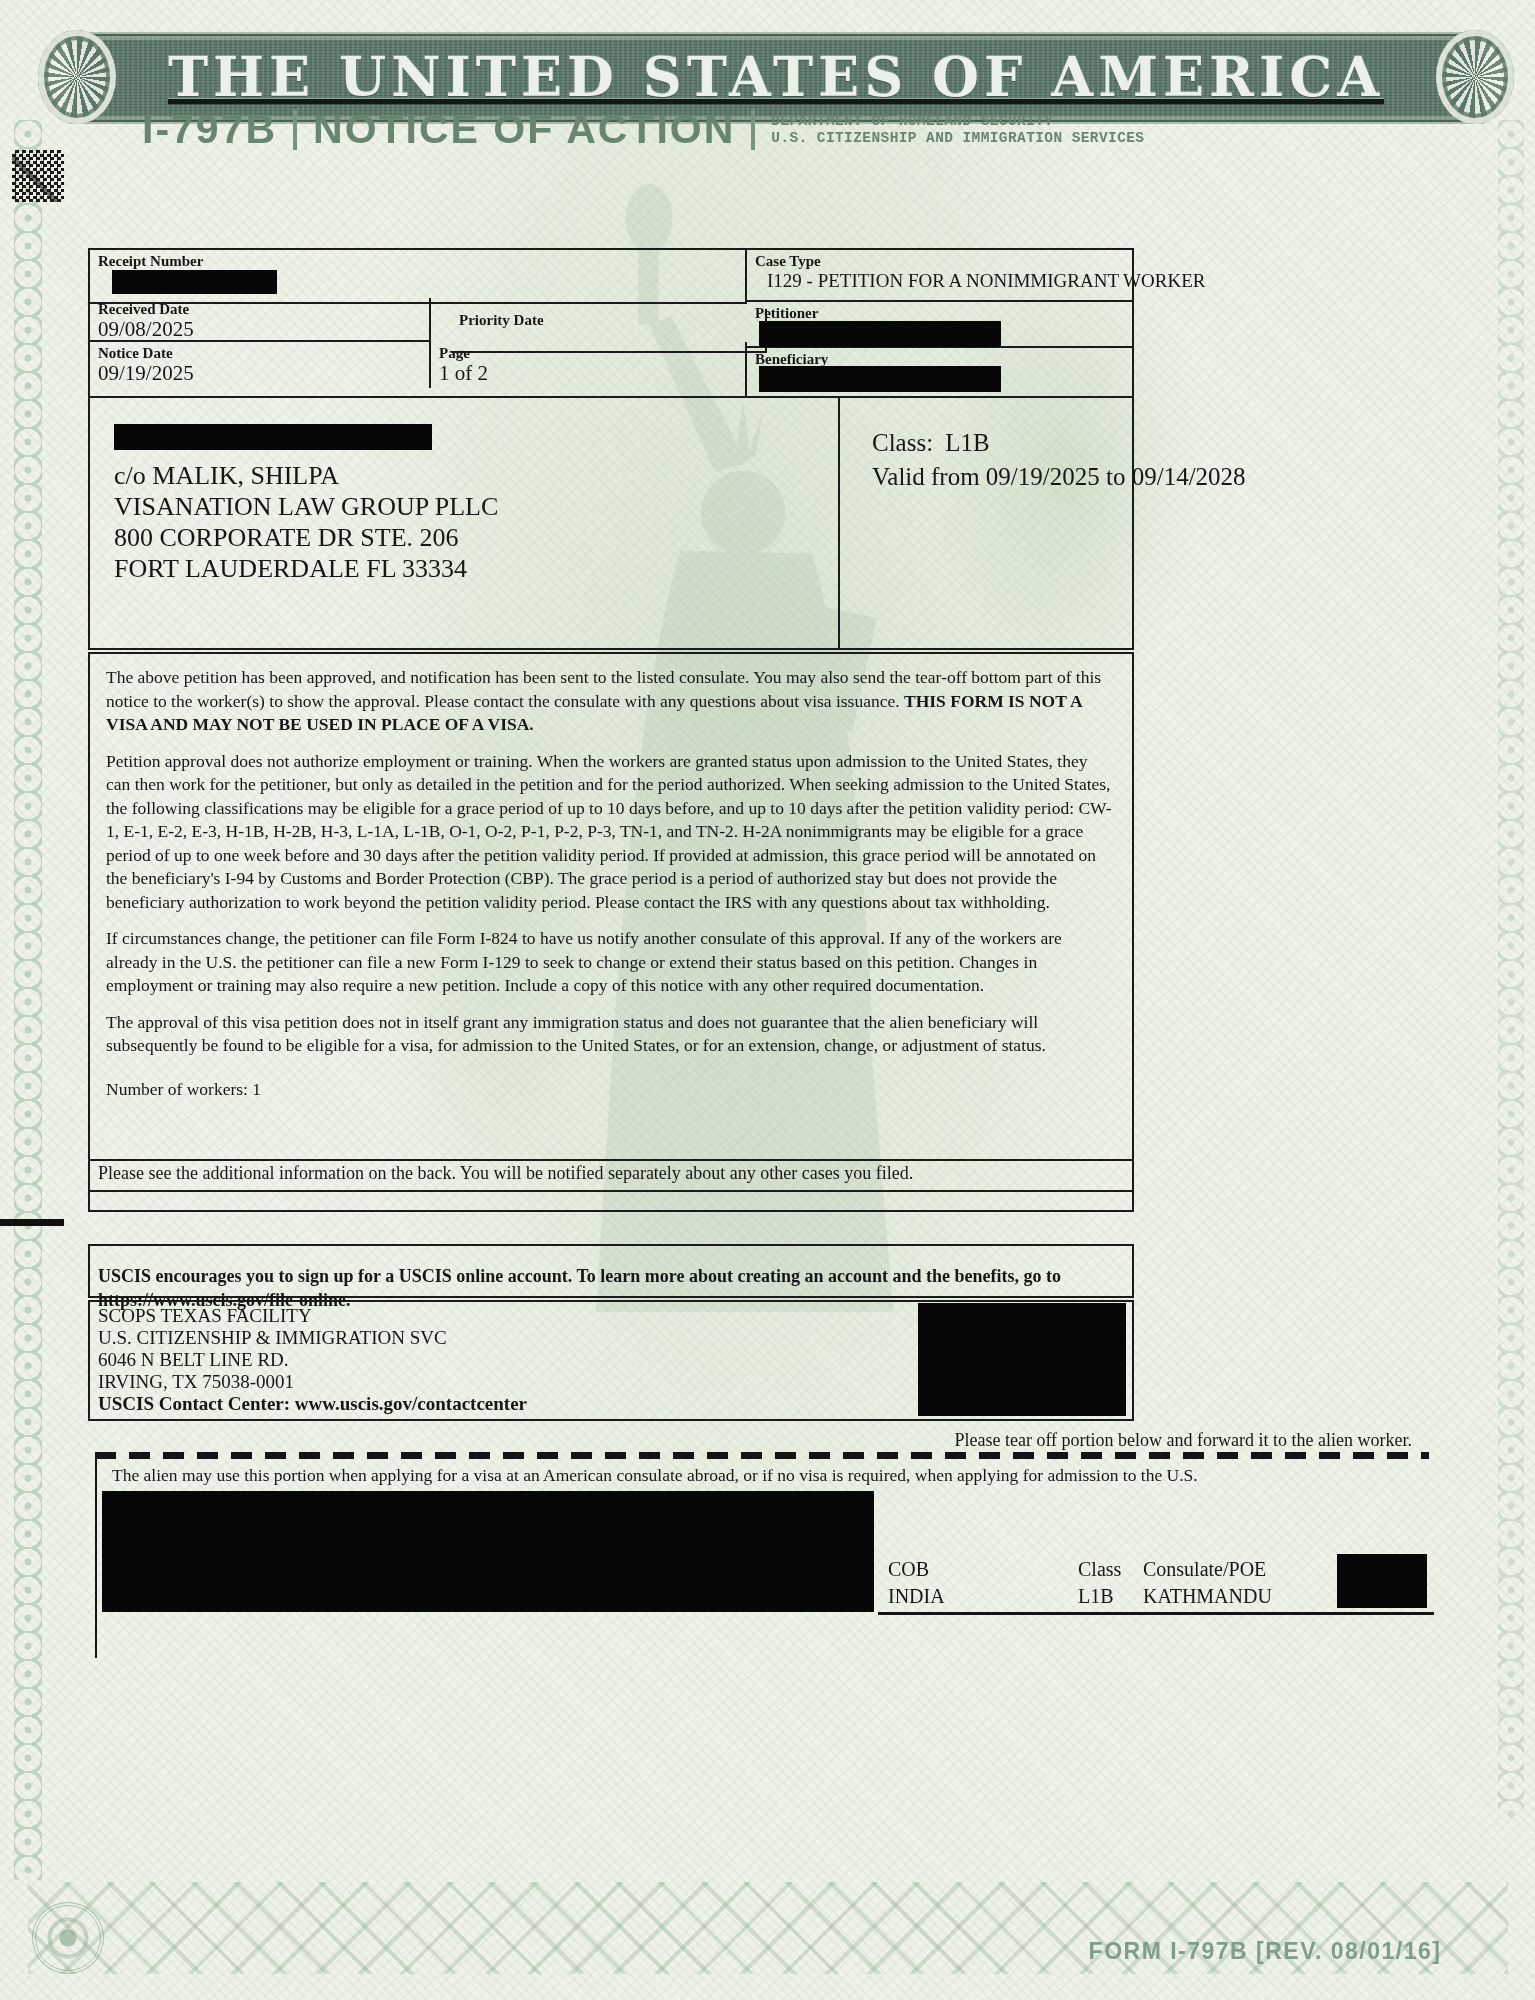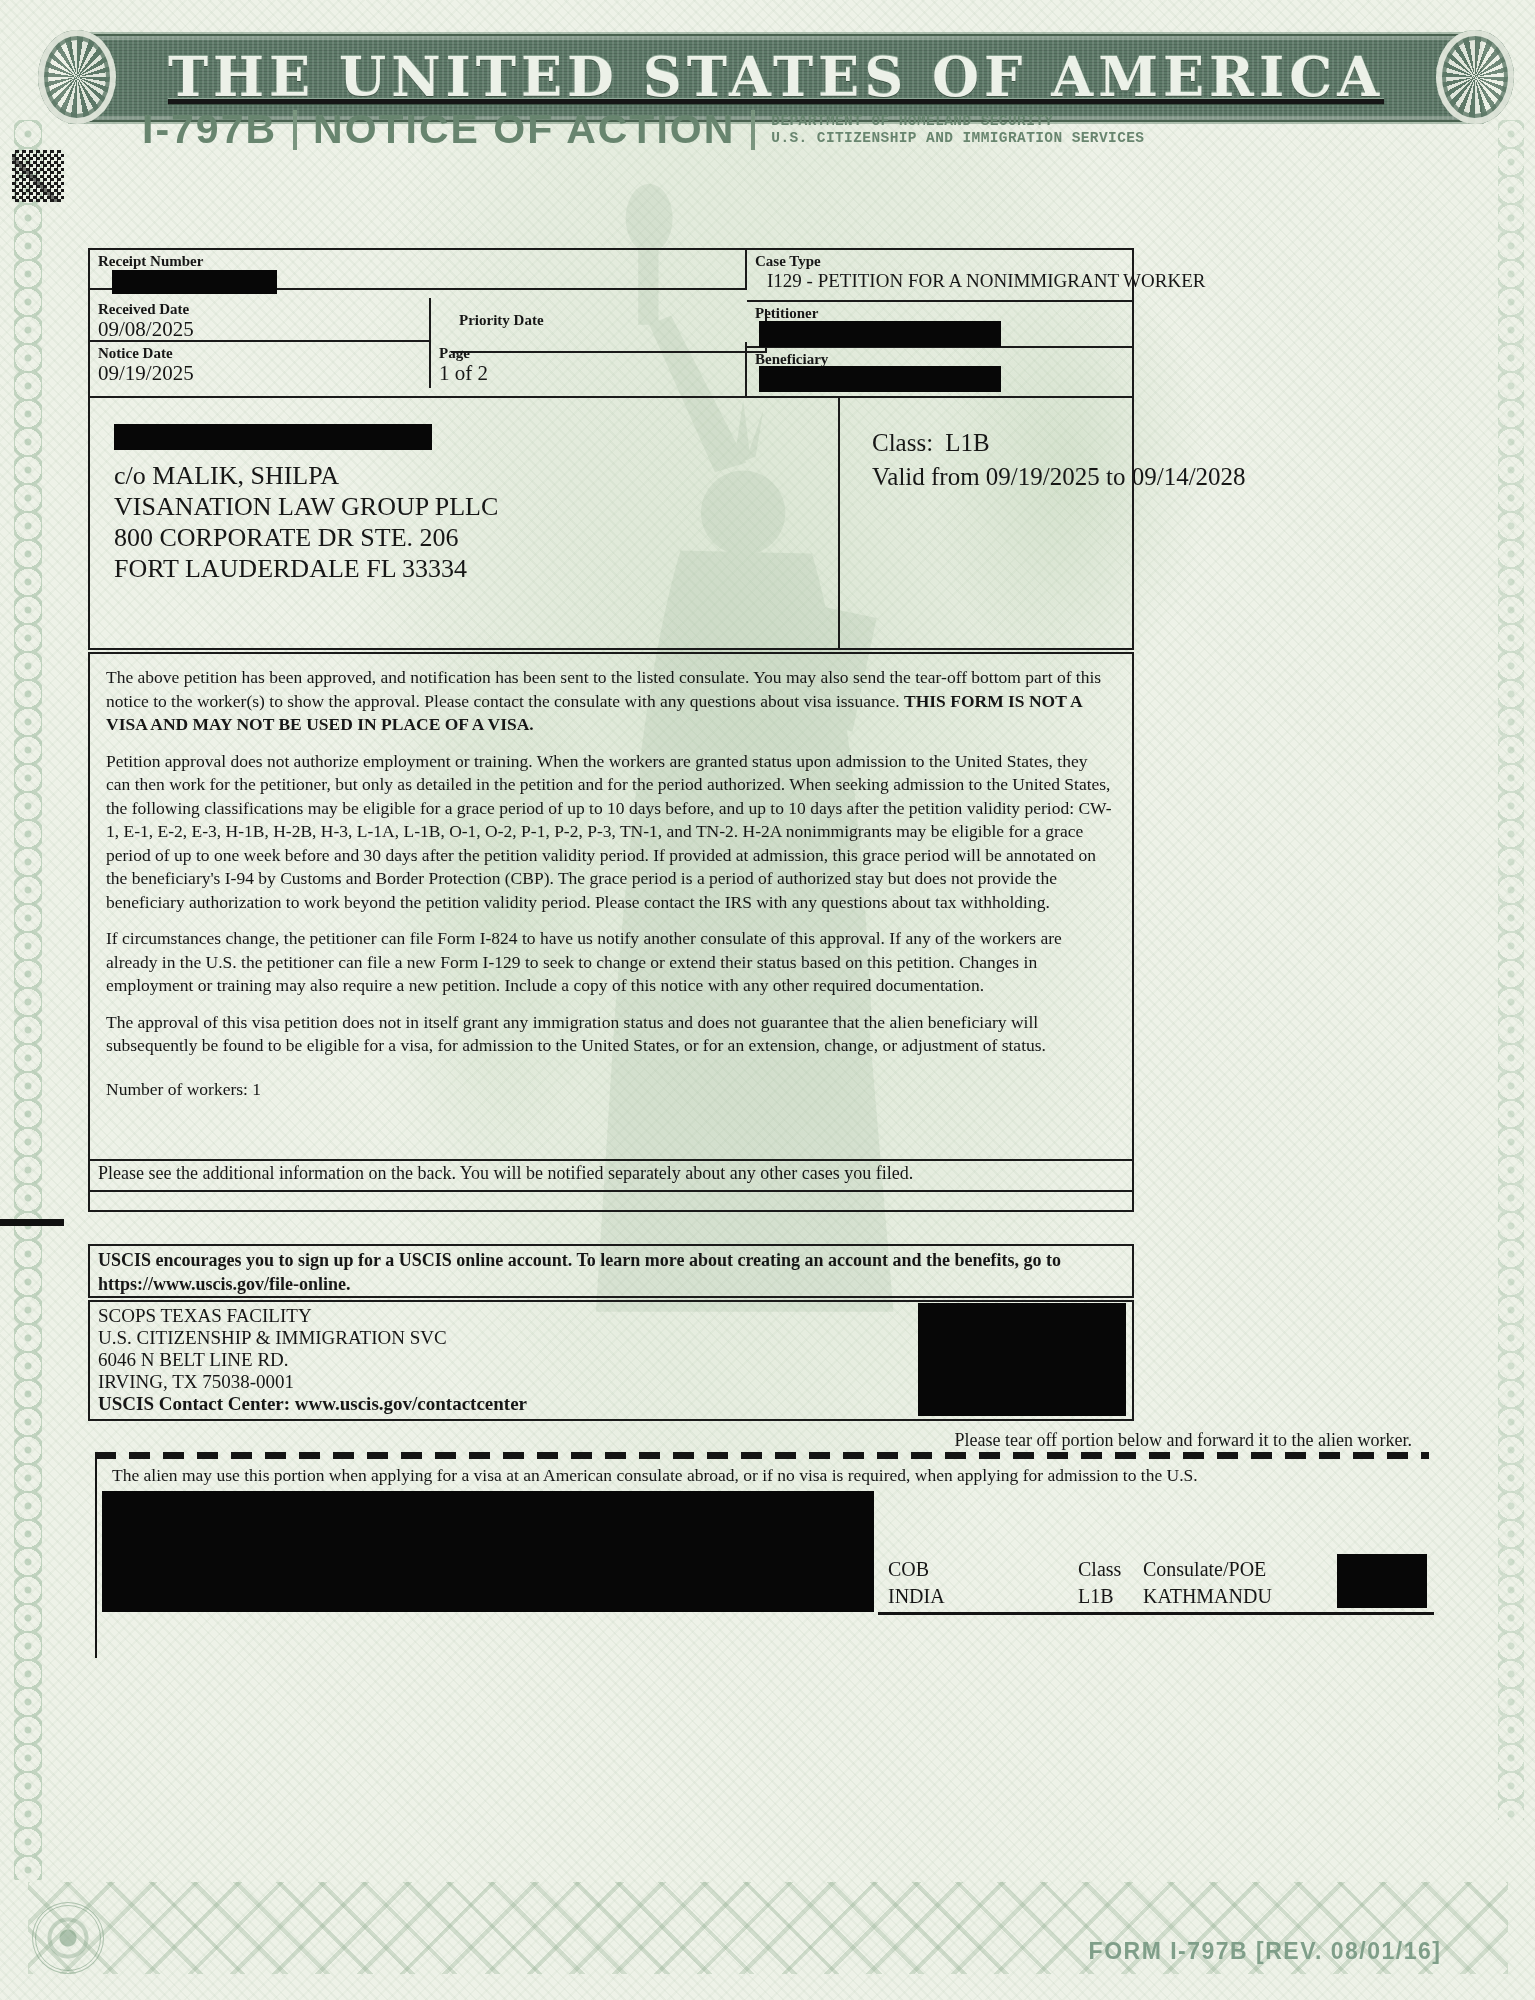--- a/index.html
+++ b/index.html
@@ -112,21 +112,21 @@
   }
   .body-box p{margin:0 0 13px 0;}
   .body-box .workers{margin-top:20px;}
   
   .note-row{
     position:absolute;left:88px;top:1159px;width:1046px;height:33px;z-index:2;box-sizing:border-box;
     border:2px solid #1a1a1a;font-size:18px;line-height:22px;padding:1px 8px;white-space:nowrap;overflow:hidden;
   }
   .uscis-row{
     position:absolute;left:88px;top:1244px;width:1046px;height:54px;z-index:2;box-sizing:border-box;
-    border:2px solid #1a1a1a;font-size:18px;font-weight:bold;line-height:24px;padding:2px 8px;
+    border:2px solid #1a1a1a;font-size:18px;font-weight:bold;line-height:24px;padding:18px 8px;
   }
   .scops-box{
     position:absolute;left:88px;top:1300px;width:1046px;height:121px;z-index:2;box-sizing:border-box;
     border:2px solid #1a1a1a;font-size:19px;line-height:22px;padding:3px 8px;
   }
   .scops-box .contact{font-weight:bold;}
   .scops-redact{left:828px;top:1px;width:208px;height:113px;}
   .tear-note{
     position:absolute;left:600px;top:1430px;width:812px;z-index:2;text-align:right;font-size:18px;
   }
@@ -191,21 +191,21 @@
     <span class="hdr-divider"></span>
     <span class="agency">
       <span>DEPARTMENT OF HOMELAND SECURITY</span><br>
       <span>U.S. CITIZENSHIP AND IMMIGRATION SERVICES</span>
     </span>
   </div>
 
   <div class="barcode"></div>
 
   <div class="doc-table">
-    <div class="cell bR bB" style="left:0;top:0;width:657px;height:40px;">
+    <div class="cell bR bB" style="left:0;top:0;width:657px;height:54px;">
       <div class="lbl">Receipt Number</div>
       <div class="redact" style="left:22px;top:20px;width:165px;height:24px;"></div>
     </div>
     <div class="cell bR bB" style="left:0;top:48px;width:341px;height:44px;">
       <div class="lbl">Received Date</div>
       <div class="val">09/08/2025</div>
     </div>
     <div class="cell bR bB" style="left:361px;top:48px;width:316px;height:44px;margin-top:11px;">
       <div class="lbl">Priority Date</div>
       <div class="val"></div>

